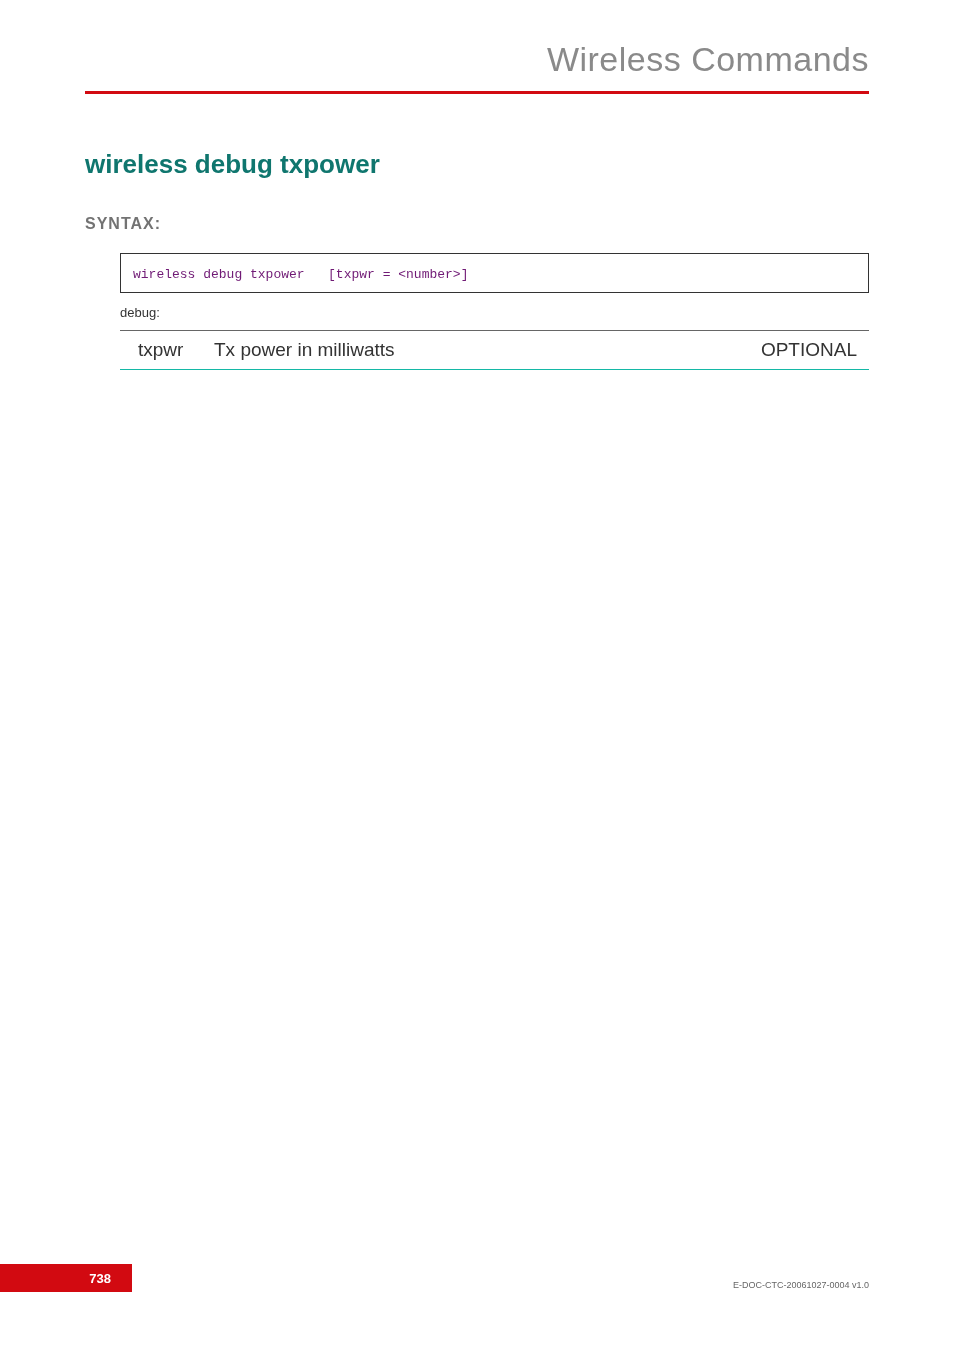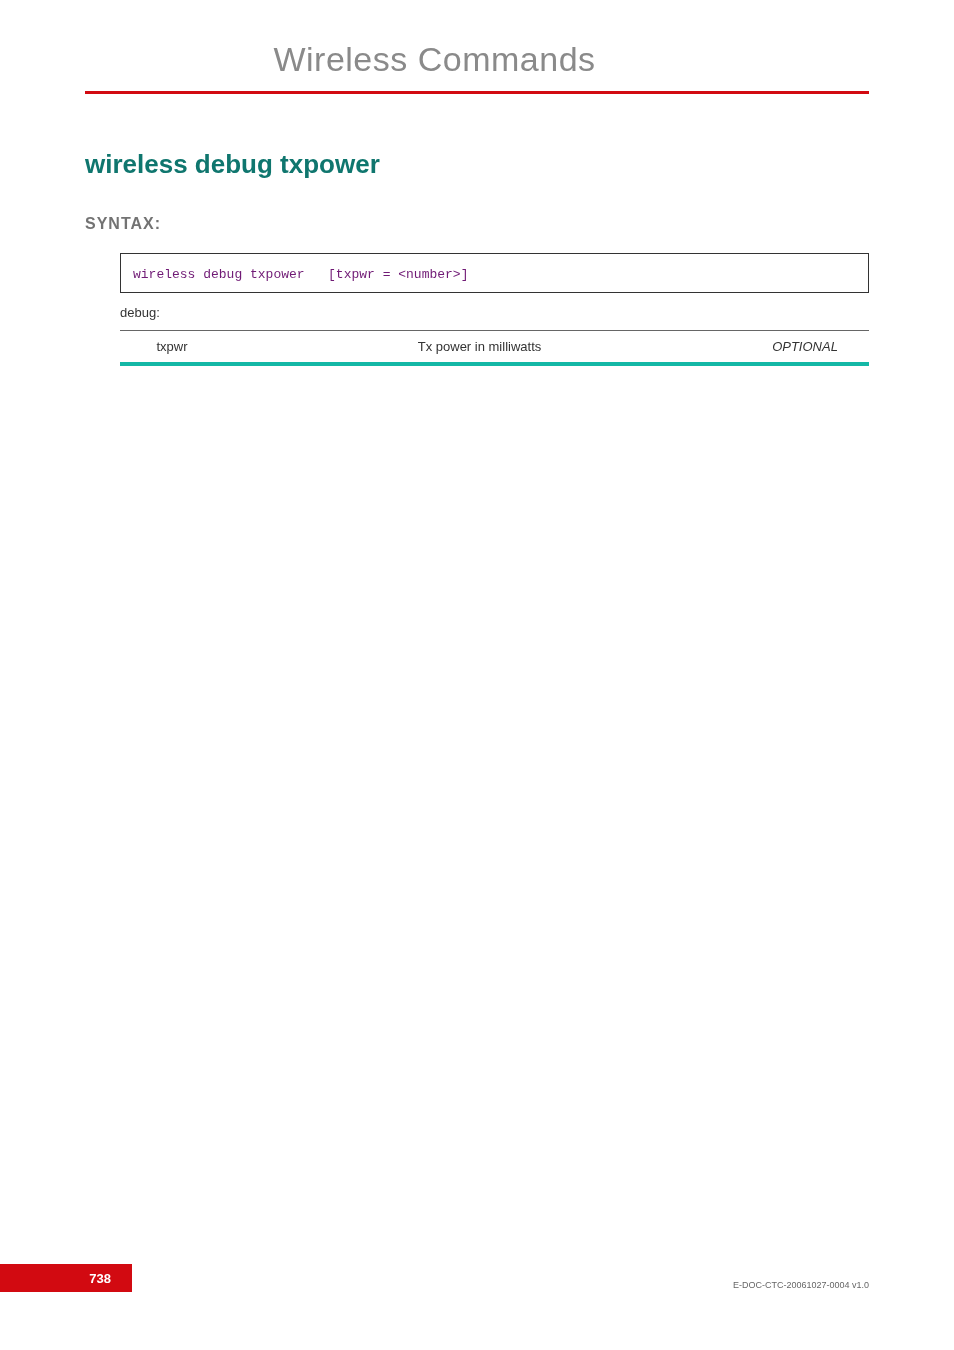--- a/index.html
+++ b/index.html
@@ -16,21 +16,21 @@
       position: relative;
     }
     
     .header-section {
       position: relative;
       width: 100%;
       padding-top: 40px;
     }
     
     .chapter-title {
-      text-align: center;
+      text-align: right;
       padding-right: 85px;
       color: #8a8a8a;
       font-size: 34px;
       font-weight: 300;
       letter-spacing: 0.5px;
     }
     
     .red-divider {
       margin-top: 12px;
       margin-left: 85px;
@@ -89,41 +89,39 @@
     }
     
     .params-table {
       margin-left: 35px;
       width: calc(100% - 35px);
       border-collapse: collapse;
     }
     
     .params-table td {
       border-top: 1px solid #666;
-      border-bottom: 4px solid #14b8a6;
+      border-bottom: 1px solid #14b8a6;
       padding: 8px 4px;
-      font-size: 13px;
+      font-size: 19px;
       color: #333;
-      text-align: center;
     }
     
     .param-name {
       width: 90px;
       padding-left: 18px !important;
     }
     
     .param-desc {
       width: auto;
     }
     
     .param-opt {
       text-align: right;
       padding-right: 12px !important;
       width: 120px;
-      font-style: italic;
     }
     
     .footer {
       position: absolute;
       bottom: 58px;
       left: 0;
       right: 0;
       height: 28px;
     }
     

